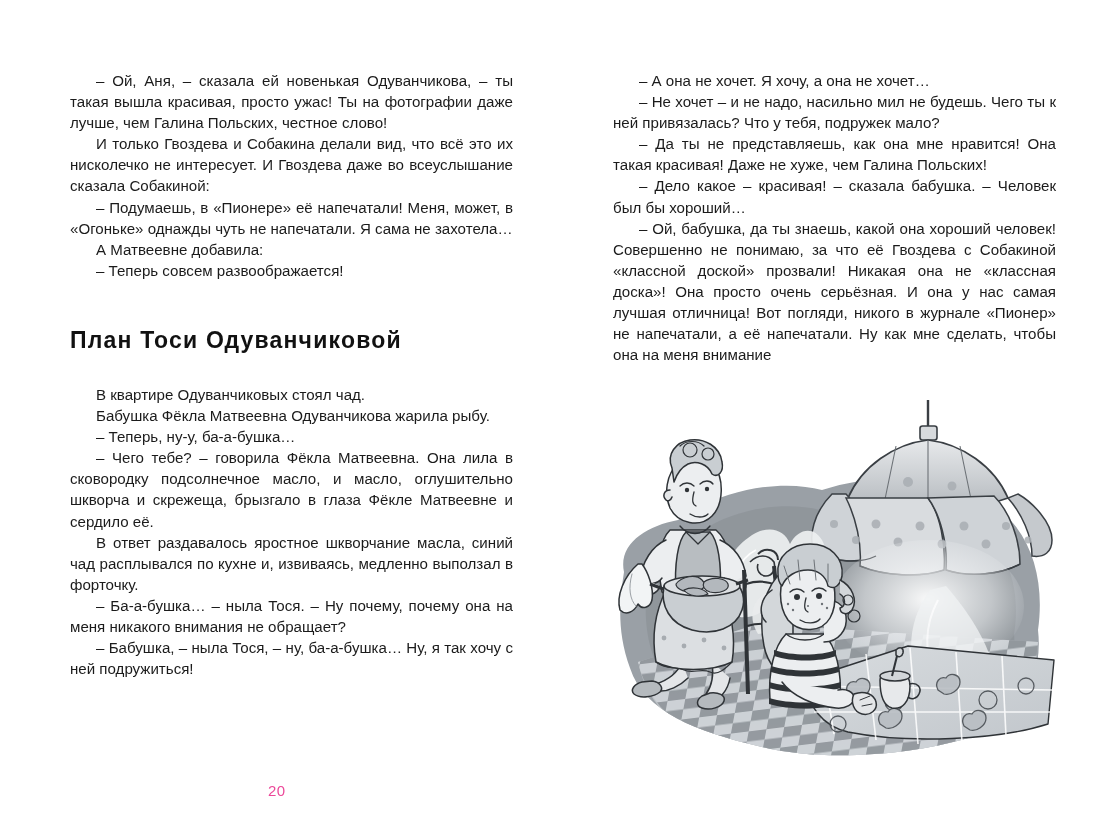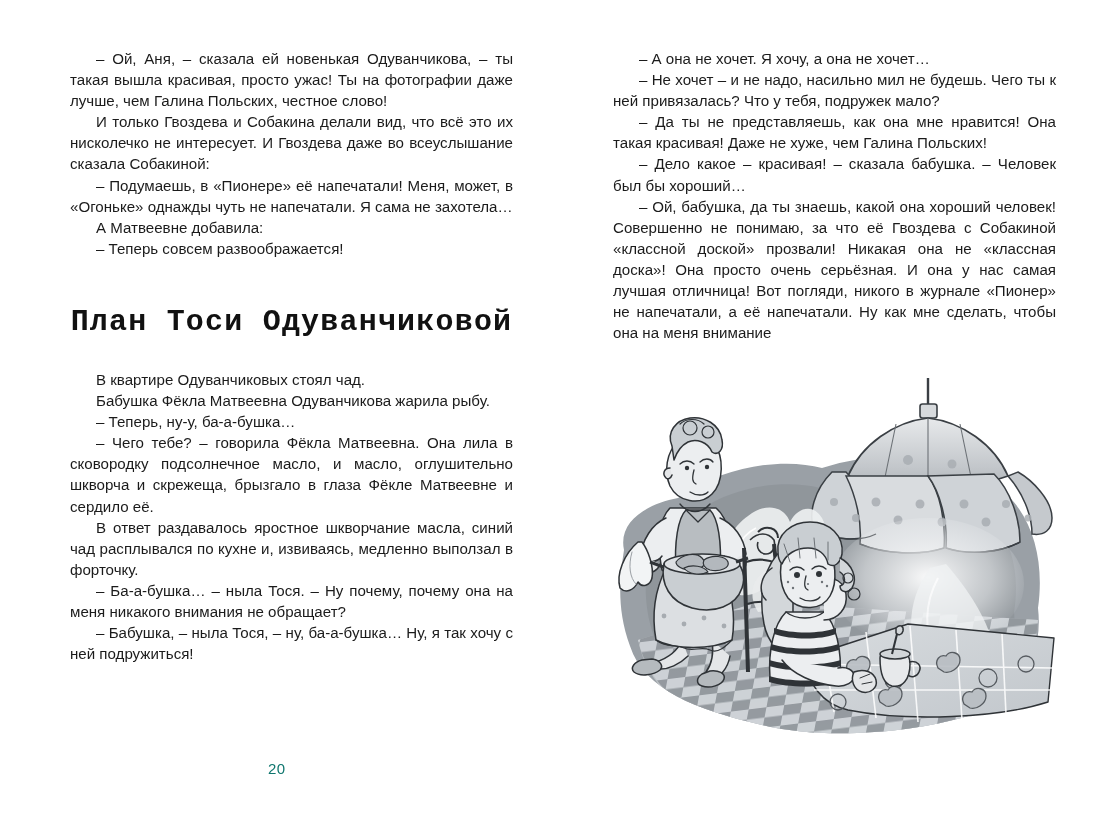--- a/index.html
+++ b/index.html
@@ -12,20 +12,21 @@
     height: 825px;
     overflow: hidden;
     font-family: "Liberation Sans", sans-serif;
     color: #1b1b1b;
     position: relative;
   }
   .page {
     position: absolute;
     inset: 0;
     background: #ffffff;
+    margin-top: 22px;
   }
   .col {
     position: absolute;
     top: 48px;
     width: 443px;
     text-align: justify;
     text-justify: inter-word;
   }
   .col-left  { left: 70px;  }
   .col-right { left: 613px; }
@@ -34,37 +35,36 @@
     margin: 0;
     font-size: 15.1px;
     line-height: 21.1px;
     text-indent: 26px;
     hyphens: manual;
   }
   p.para.noindent { text-indent: 0; }
 
   h2.chapter-title {
     margin: 0;
-    font-family: Liberation Mono, monospace;
-    font-size: 30px;
+    font-family: Liberation Sans, sans-serif;
+    font-size: 23px;
     font-weight: 700;
     letter-spacing: 1.2px;
-    text-align: center;
     text-indent: 0;
     color: #111111;
   }
   .spacer-before-title { height: 46px; }
   .spacer-after-title  { height: 30px; }
 
   .page-number {
     position: absolute;
     left: 268px;
     top: 760px;
     font-size: 15px;
-    color: #0f766e;
+    color: #ec4899;
     letter-spacing: 0.5px;
   }
 
   
   .illustration {
     position: absolute;
     left: 608px;
     top: 372px;
     width: 460px;
     height: 380px;

